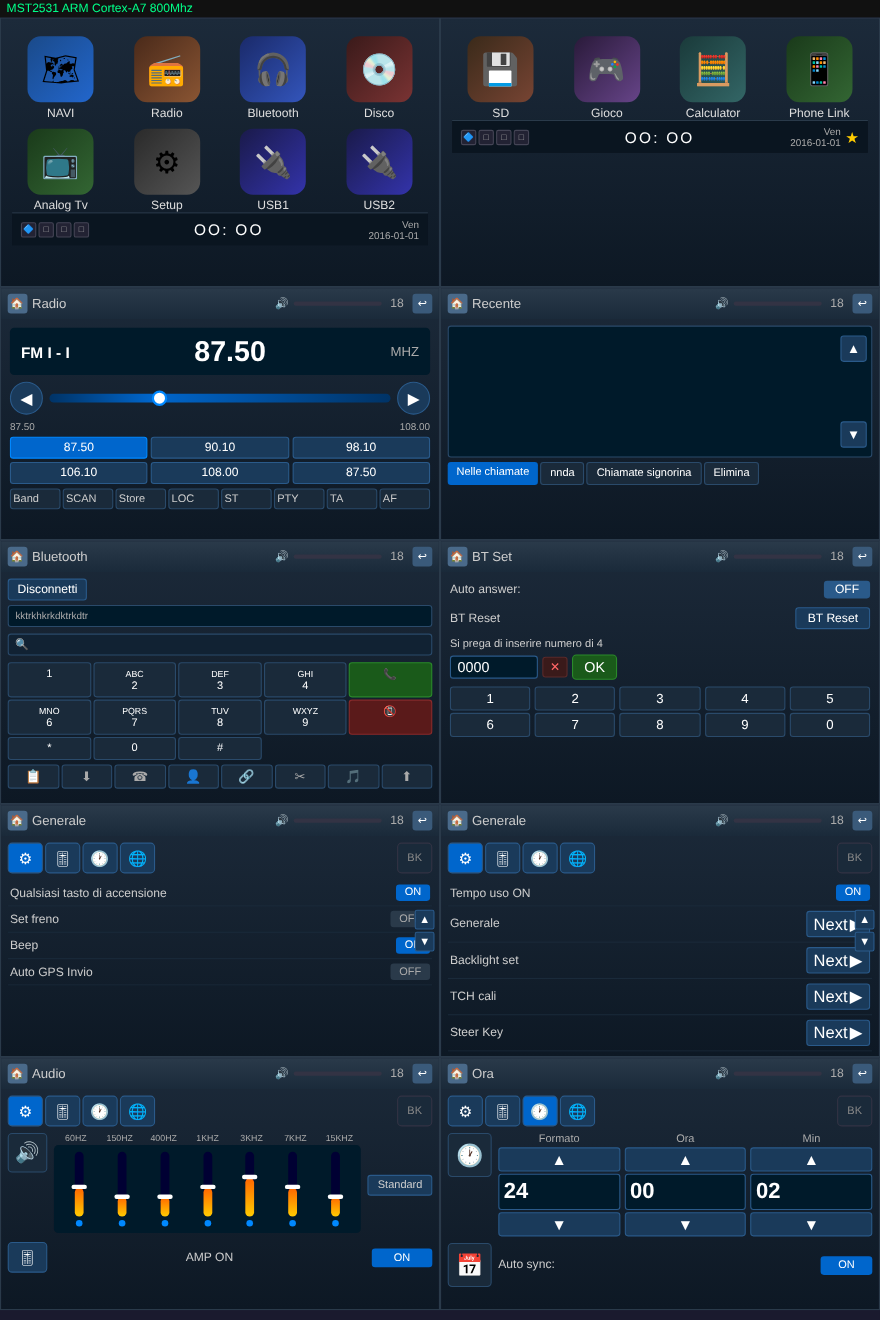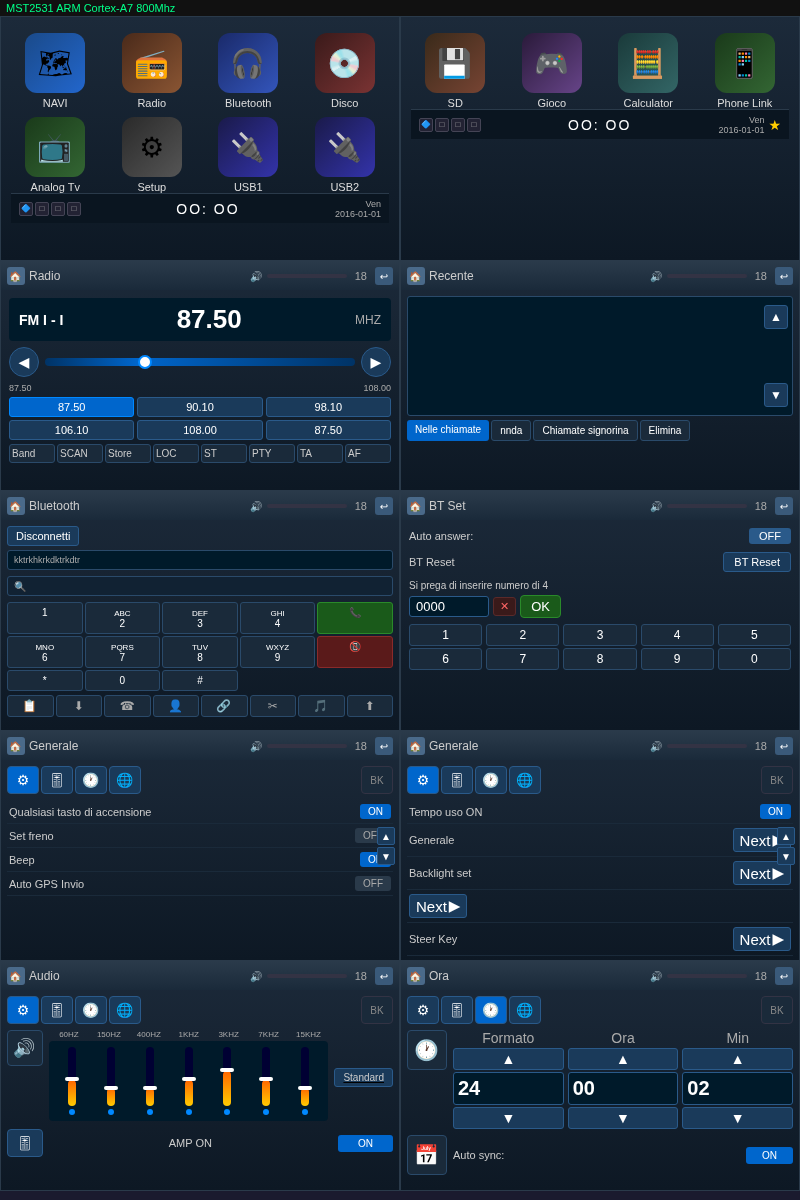--- a/index.html
+++ b/index.html
@@ -651,21 +651,21 @@
     .ora-body { padding: 6px; }
 
     .time-col {
       flex: 1;
       display: flex;
       flex-direction: column;
       align-items: center;
       gap: 2px;
     }
 
-    .time-col-label { color: #aaa; font-size: 14px; }
+    .time-col-label { color: #aaa; font-size: 10px; }
 
     .time-up-btn, .time-down-btn {
       background: #1a3a5a;
       border: 1px solid #2a5a8a;
       border-radius: 3px;
       color: #fff;
       font-size: 14px;
       width: 100%;
       padding: 2px;
       text-align: center;
@@ -1048,20 +1048,21 @@
           </div>
         </div>
         <div class="gen-setting-row">
           <span class="gen-setting-label">Backlight set</span>
           <div class="next-btn-small">
             <span>Next</span>
             <span>▶</span>
           </div>
         </div>
         <div class="gen-setting-row">
+          <span class="gen-setting-label">TCH cali</span>
           <div class="next-btn-small">
             <span>Next</span>
             <span>▶</span>
           </div>
         </div>
         <div class="gen-setting-row">
           <span class="gen-setting-label">Steer Key</span>
           <div class="next-btn-small">
             <span>Next</span>
             <span>▶</span>
@@ -1154,21 +1155,21 @@
             </div>
             <div class="eq-bar-container">
               <div class="eq-bar-track">
                 <div class="eq-bar-fill" style="height:30%"></div>
                 <div class="eq-thumb" style="bottom:28%"></div>
               </div>
               <div class="eq-dot"></div>
             </div>
           </div>
         </div>
-        <div style="display:flex;flex-direction:column;justify-content:center;text-decoration:underline;">
+        <div style="display:flex;flex-direction:column;justify-content:center;">
           <div class="eq-preset">Standard</div>
         </div>
       </div>
       <div class="amp-row">
         <div class="gen-tab" style="width:auto;padding:0 8px;">🎚</div>
         <span class="amp-label">AMP ON</span>
         <span class="gen-toggle-on" style="padding:3px 20px;">ON</span>
       </div>
     </div>
   </div>

